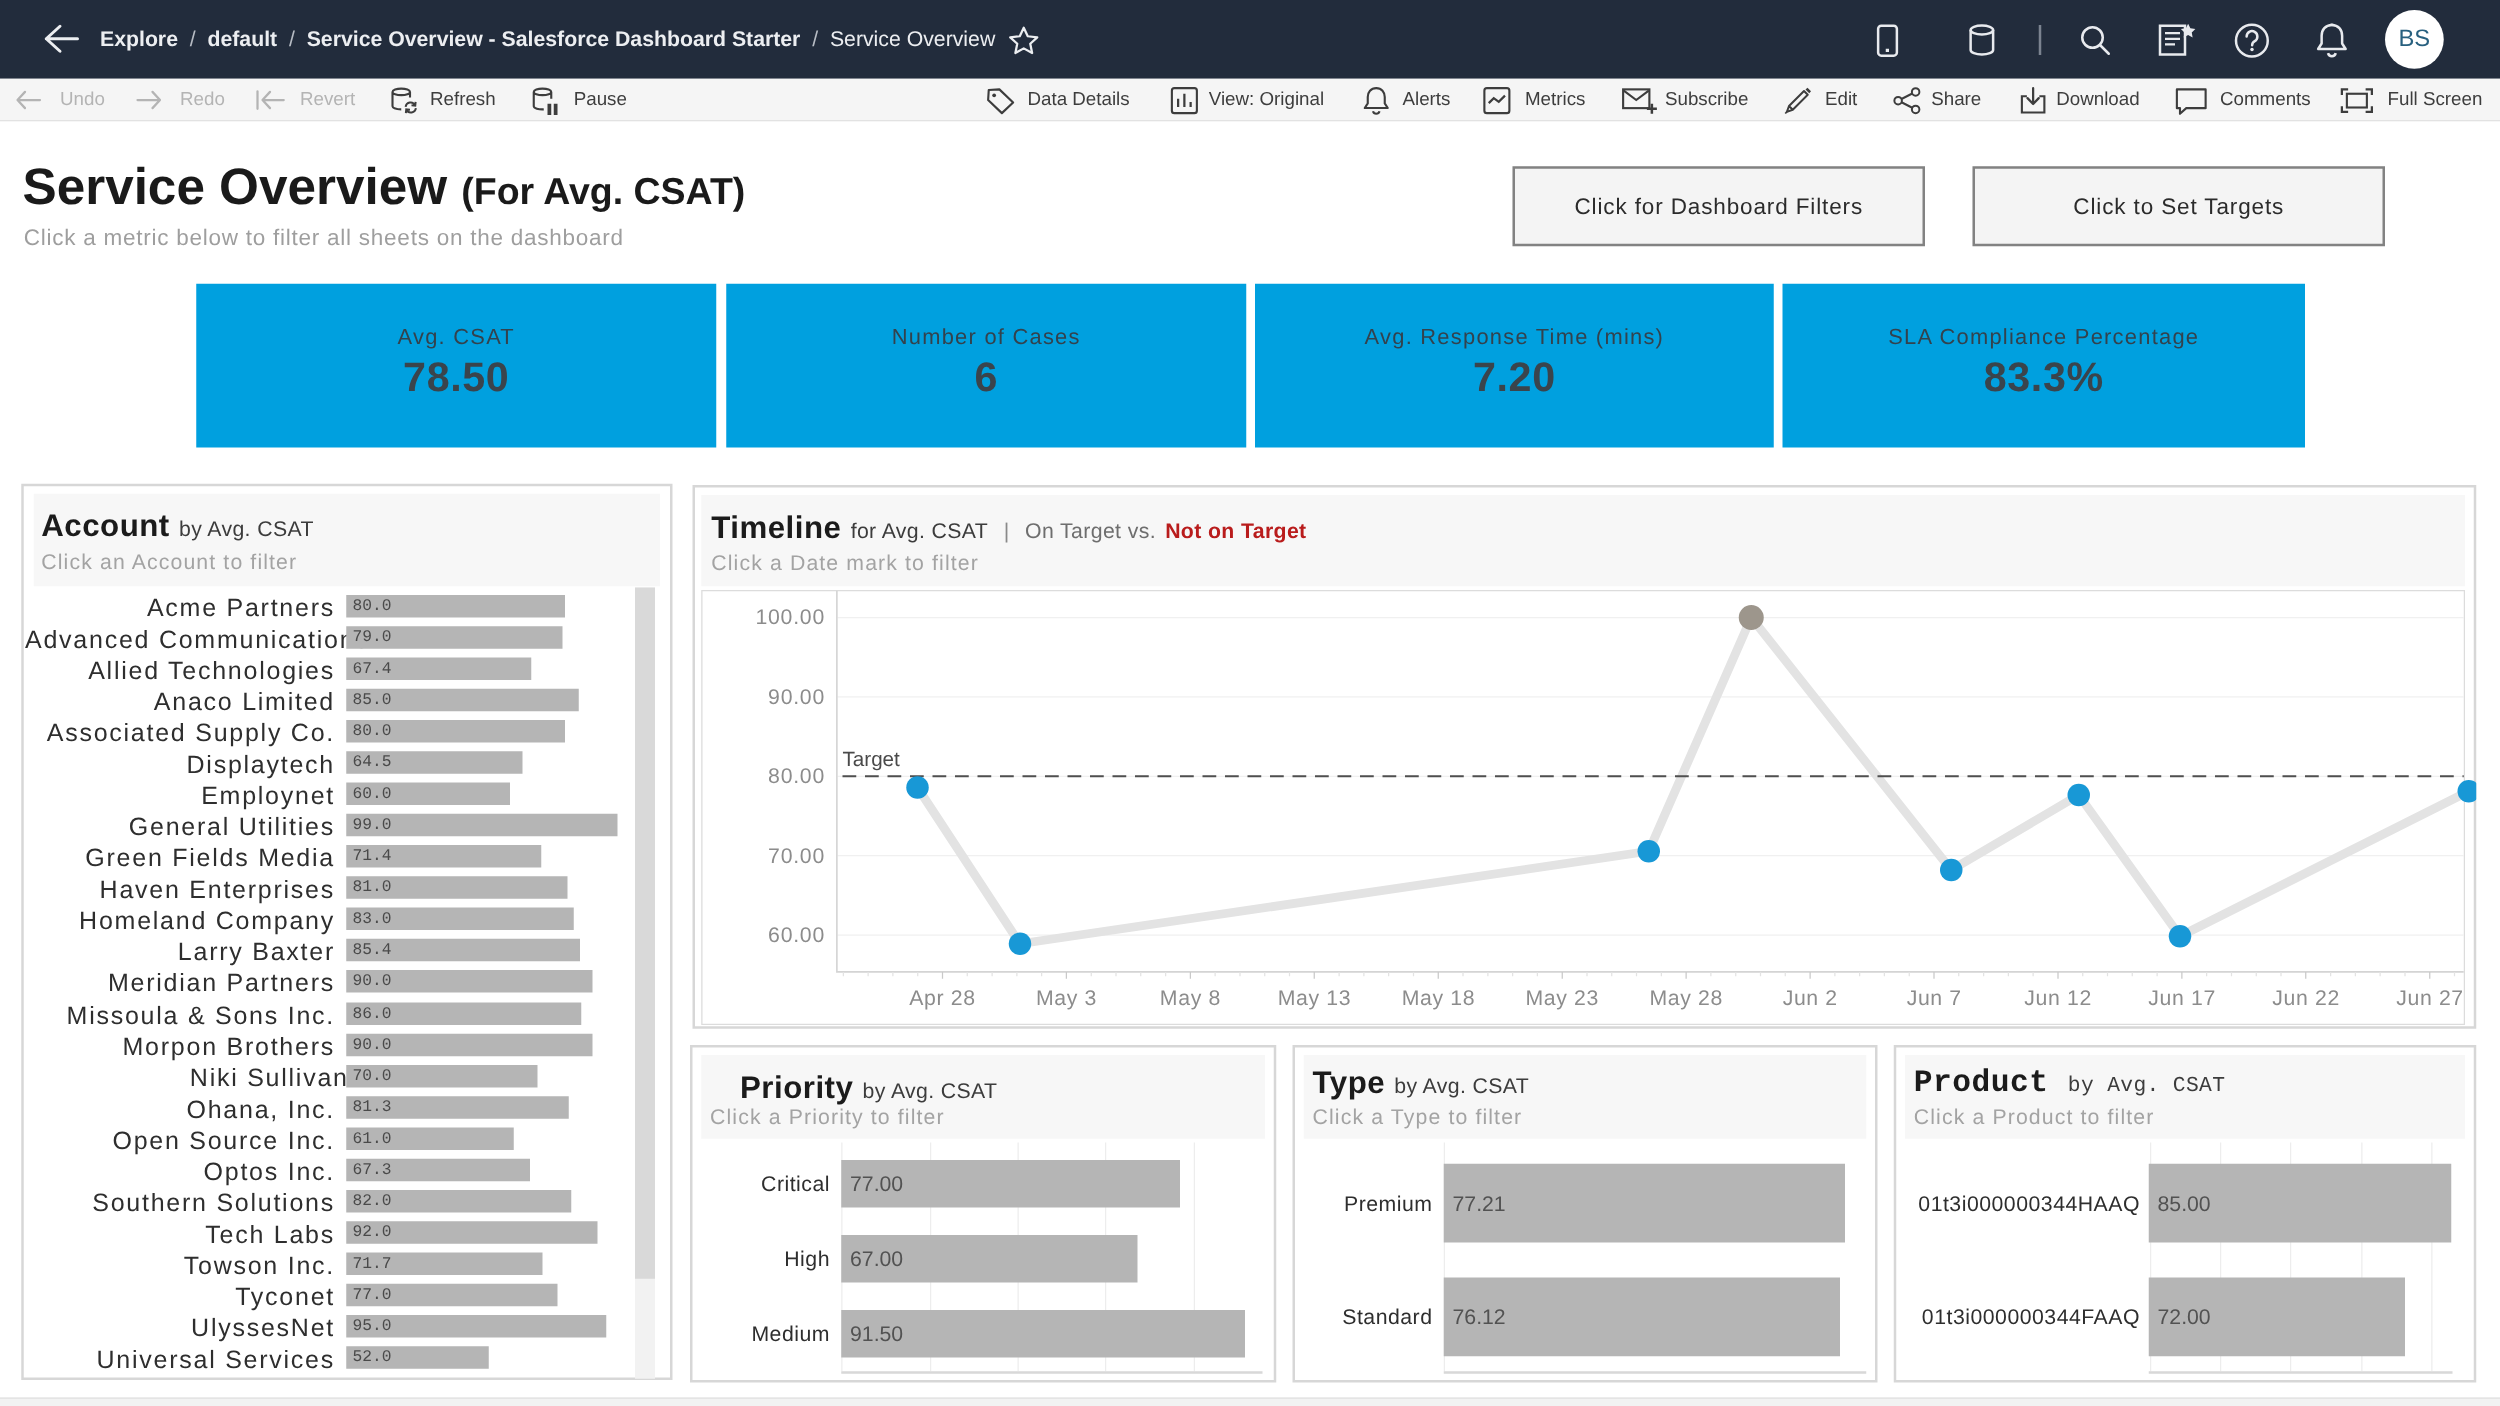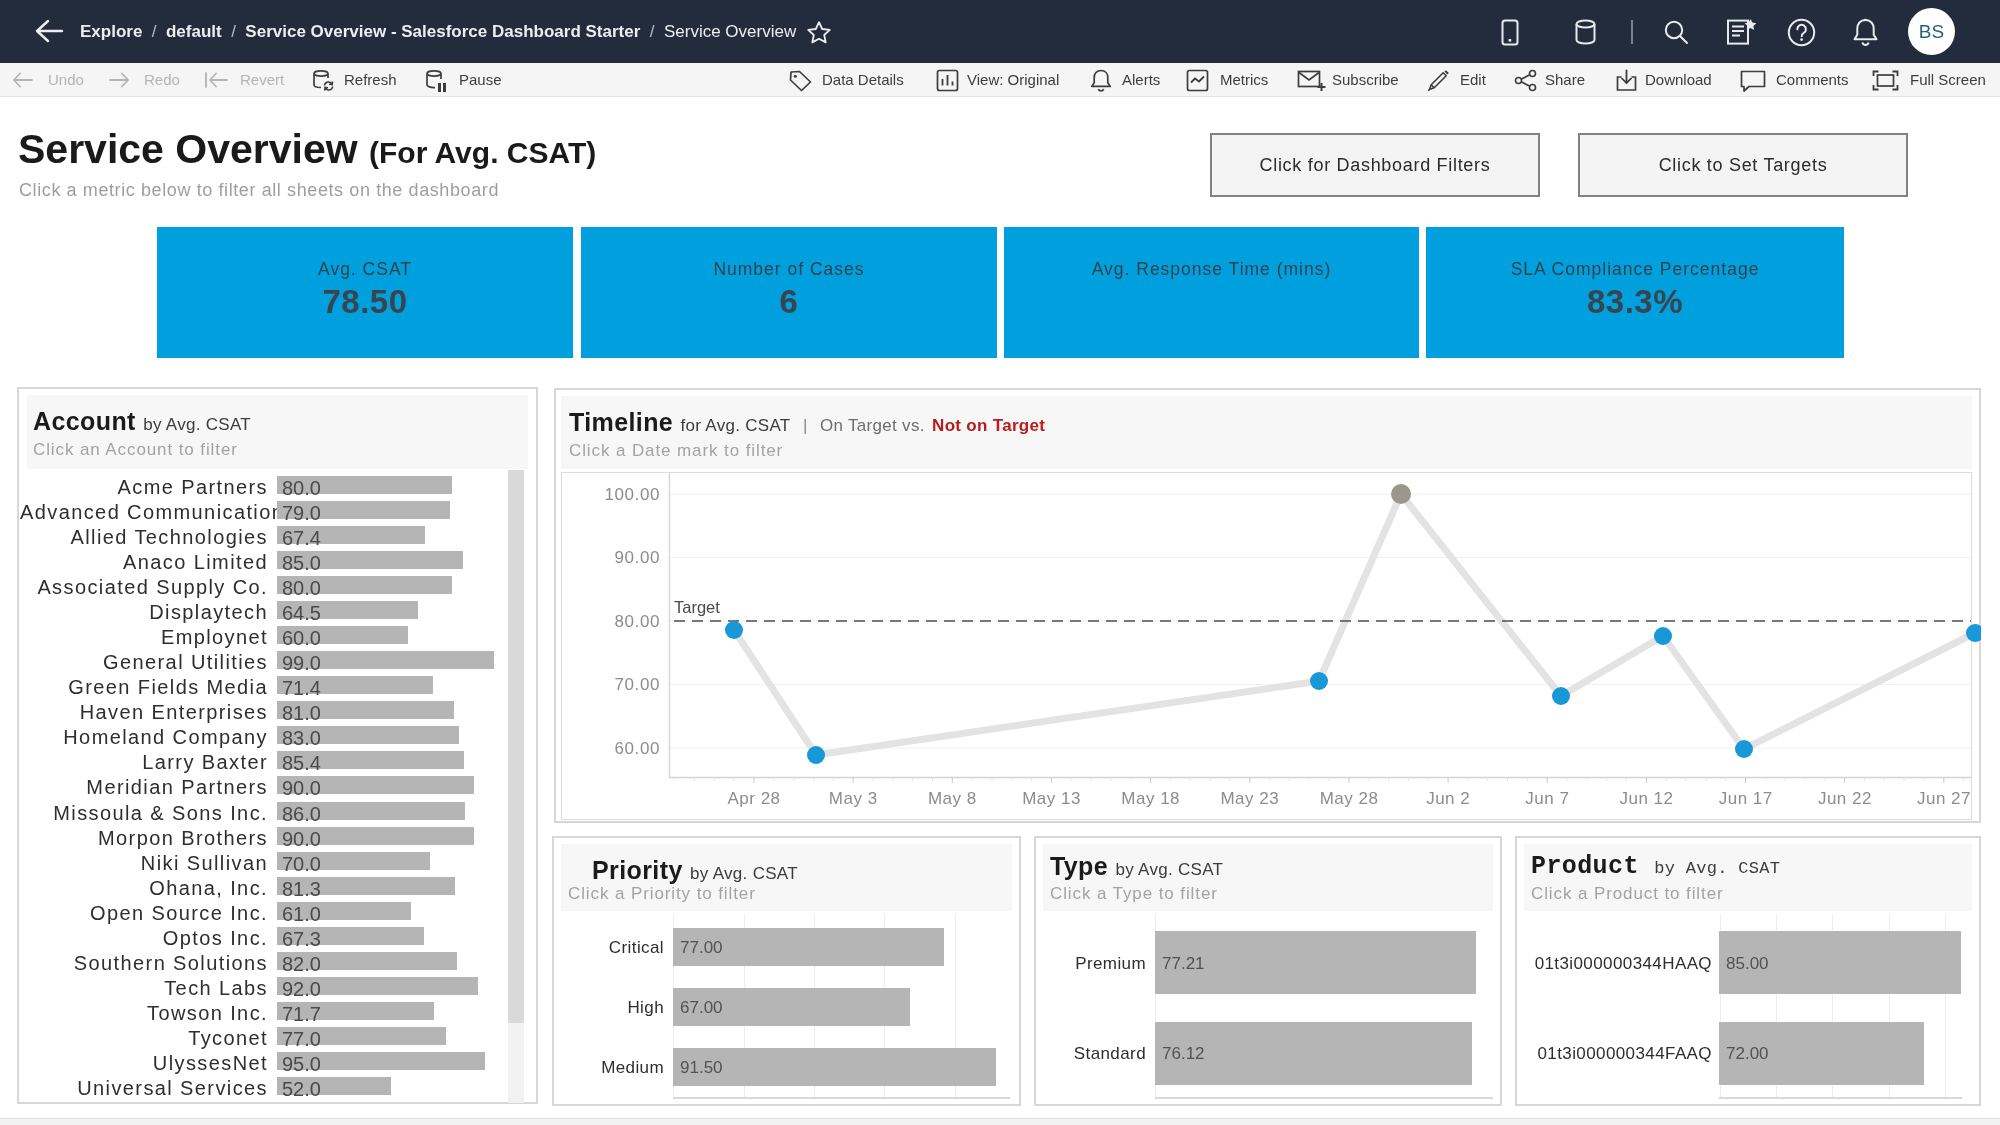--- a/index.html
+++ b/index.html
@@ -13,21 +13,21 @@
 .card { position:absolute; top:227px; height:131px; background:#00a0df; text-align:center; }
 .card .lbl { margin-top:32px; font-size:17.5px; color:#33424d; letter-spacing:1px; }
 .card .val { margin-top:3px; font-size:33px; font-weight:bold; color:#3a444c; letter-spacing:0.5px; }
 .panel { position:absolute; border:2px solid #d7d7d7; background:#fff; }
 .phead { position:absolute; background:#f7f7f7; }
 .ptitle { position:absolute; white-space:nowrap; font-size:25px; font-weight:bold; color:#1b1b1b; letter-spacing:0.4px;}
 .ptitle .sub { font-size:17px; font-weight:normal; color:#3c3c3c; letter-spacing:0.3px;}
 .psub { position:absolute; font-size:17px; letter-spacing:0.9px; color:#a3a3a3; white-space:nowrap; }
 .acclbl { position:absolute; font-size:20px; letter-spacing:1.4px; color:#2e2e2e; text-align:right; white-space:nowrap; }
 .accbar { position:absolute; background:#b5b5b5; }
-.accval { position:absolute; font-size:20px; color:#4a4a4a; white-space:nowrap; }
+.accval { position:absolute; font-size:13px; color:#4a4a4a; white-space:nowrap;font-family:Liberation Mono, monospace; }
 .blbl { position:absolute; font-size:17px; letter-spacing:0.4px; color:#2e2e2e; text-align:right; white-space:nowrap; }
 .bval { position:absolute; font-size:17px; color:#525252; white-space:nowrap; }
 .gbar { position:absolute; background:#b5b5b5; }
 .gline { position:absolute; background:#ededed; width:1px; }
 .axline { position:absolute; background:#d8d8d8; }
 </style></head>
 <body>
 
 <div class="topbar">
 <svg class="abs" style="left:34px;top:18px" width="30" height="26" viewBox="0 0 30 26">
@@ -155,20 +155,21 @@
 <div class="card" style="left:157px;width:416px;">
     <div class="lbl">Avg. CSAT</div>
     <div class="val">78.50</div>
   </div>
 <div class="card" style="left:581px;width:416px;">
     <div class="lbl">Number of Cases</div>
     <div class="val">6</div>
   </div>
 <div class="card" style="left:1004px;width:415px;">
     <div class="lbl">Avg. Response Time (mins)</div>
+    <div class="val">7.20</div>
   </div>
 <div class="card" style="left:1426px;width:418px;">
     <div class="lbl">SLA Compliance Percentage</div>
     <div class="val">83.3%</div>
   </div>
 <div class="panel" style="left:17px;top:387px;width:521px;height:717px;"></div>
 <div class="phead" style="left:27px;top:395px;width:501px;height:74px;"></div>
 <div class="ptitle" style="left:33px;top:407px;">Account <span class="sub">by Avg. CSAT</span></div>
 <div class="psub" style="left:33px;top:440px;">Click an Account to filter</div>
 <div class="acclbl" style="left:20px;top:476px;width:248px;">Acme Partners</div>
@@ -209,21 +210,21 @@
 <div class="accval" style="left:282px;top:752px;">85.4</div>
 <div class="acclbl" style="left:20px;top:776px;width:248px;">Meridian Partners</div>
 <div class="accbar" style="left:277px;top:776px;width:197px;height:18px;"></div>
 <div class="accval" style="left:282px;top:777px;">90.0</div>
 <div class="acclbl" style="left:20px;top:802px;width:248px;">Missoula &amp; Sons Inc.</div>
 <div class="accbar" style="left:277px;top:802px;width:188px;height:18px;"></div>
 <div class="accval" style="left:282px;top:803px;">86.0</div>
 <div class="acclbl" style="left:20px;top:827px;width:248px;">Morpon Brothers</div>
 <div class="accbar" style="left:277px;top:827px;width:197px;height:18px;"></div>
 <div class="accval" style="left:282px;top:828px;">90.0</div>
-<div class="acclbl" style="left:20px;top:852px;width:248px;padding-left:47px;">Niki Sullivan</div>
+<div class="acclbl" style="left:31px;top:852px;width:248px;padding-left:47px;">Niki Sullivan</div>
 <div class="accbar" style="left:277px;top:852px;width:153px;height:18px;"></div>
 <div class="accval" style="left:282px;top:853px;">70.0</div>
 <div class="acclbl" style="left:20px;top:877px;width:248px;">Ohana, Inc.</div>
 <div class="accbar" style="left:277px;top:877px;width:178px;height:18px;"></div>
 <div class="accval" style="left:282px;top:878px;">81.3</div>
 <div class="acclbl" style="left:20px;top:902px;width:248px;">Open Source Inc.</div>
 <div class="accbar" style="left:277px;top:902px;width:134px;height:18px;"></div>
 <div class="accval" style="left:282px;top:903px;">61.0</div>
 <div class="acclbl" style="left:20px;top:927px;width:248px;">Optos Inc.</div>
 <div class="accbar" style="left:277px;top:927px;width:147px;height:18px;"></div>

